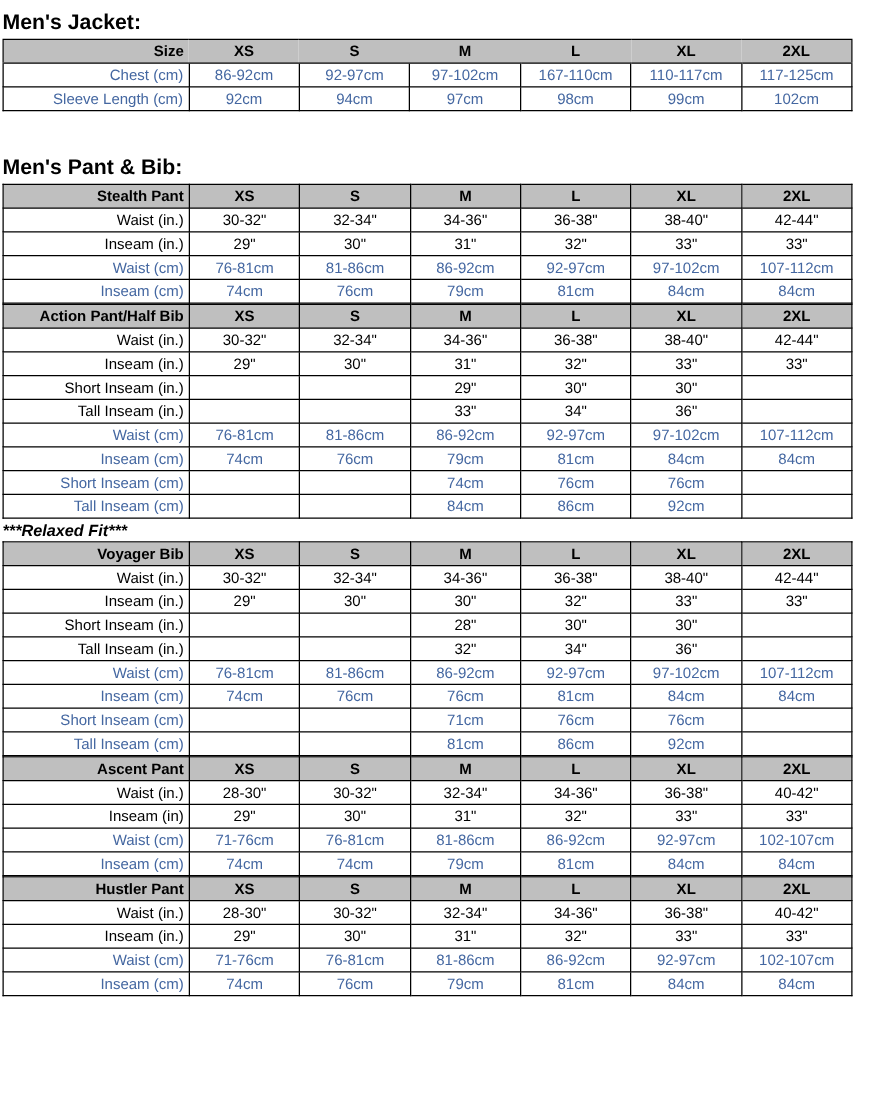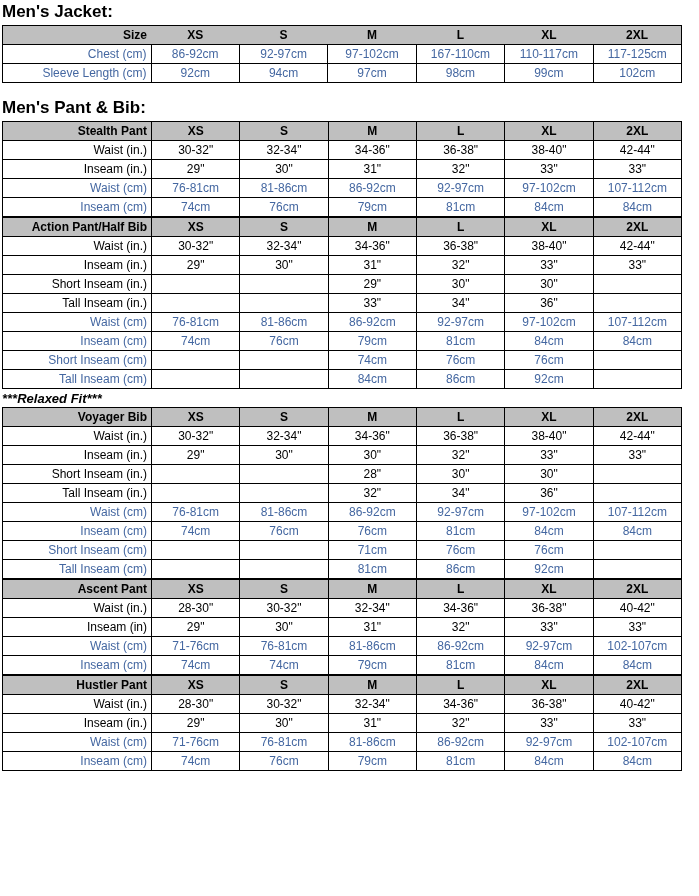--- a/index.html
+++ b/index.html
@@ -2,23 +2,23 @@
 <html style="--header-bg: #BFBFBF; --metric: #4467A1; --grid: #000000;"><head>
 <meta charset="utf-8">
 <style>
   :root{
     --header-bg:#BFBFBF;
     --metric:#4467A1;
     --grid:#000000;
   }
   html,body{margin:0;padding:0;background:#fff;}
   body{font-family:"Liberation Sans", sans-serif; color:#000;}
-  .sheet{width:699px; height:896px; background:#fff; padding-top:1px; box-sizing:border-box; overflow:hidden;}
+  .sheet{width:699px; height:896px; background:#fff; padding-top:7px; box-sizing:border-box; overflow:hidden;}
   .section-title{font-size:17px; line-height:21px; font-weight:bold; margin:0 0 3px 2px;}
-  .section-title.second{margin-top:14px;}
+  .section-title.second{margin-top:34px;}
   table.size-table{
     border-collapse:collapse; table-layout:fixed;
     width:680px; margin:0 0 0 2px;
     border:1px solid var(--grid);
   }
   table.size-table th, table.size-table td{
     border:1px solid var(--grid);
     height:18px; font-size:12px; line-height:14px;
     padding:0 4px; text-align:center;
     white-space:nowrap; overflow:hidden;

